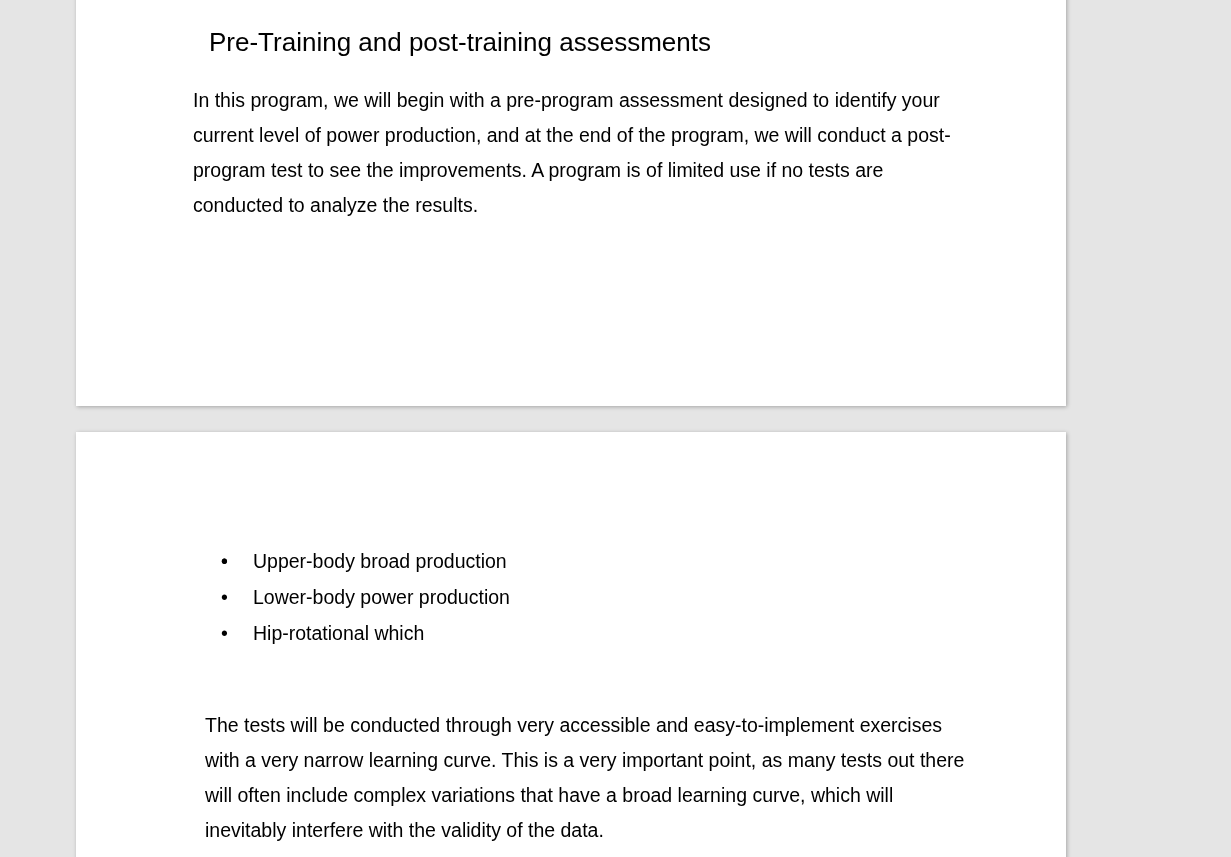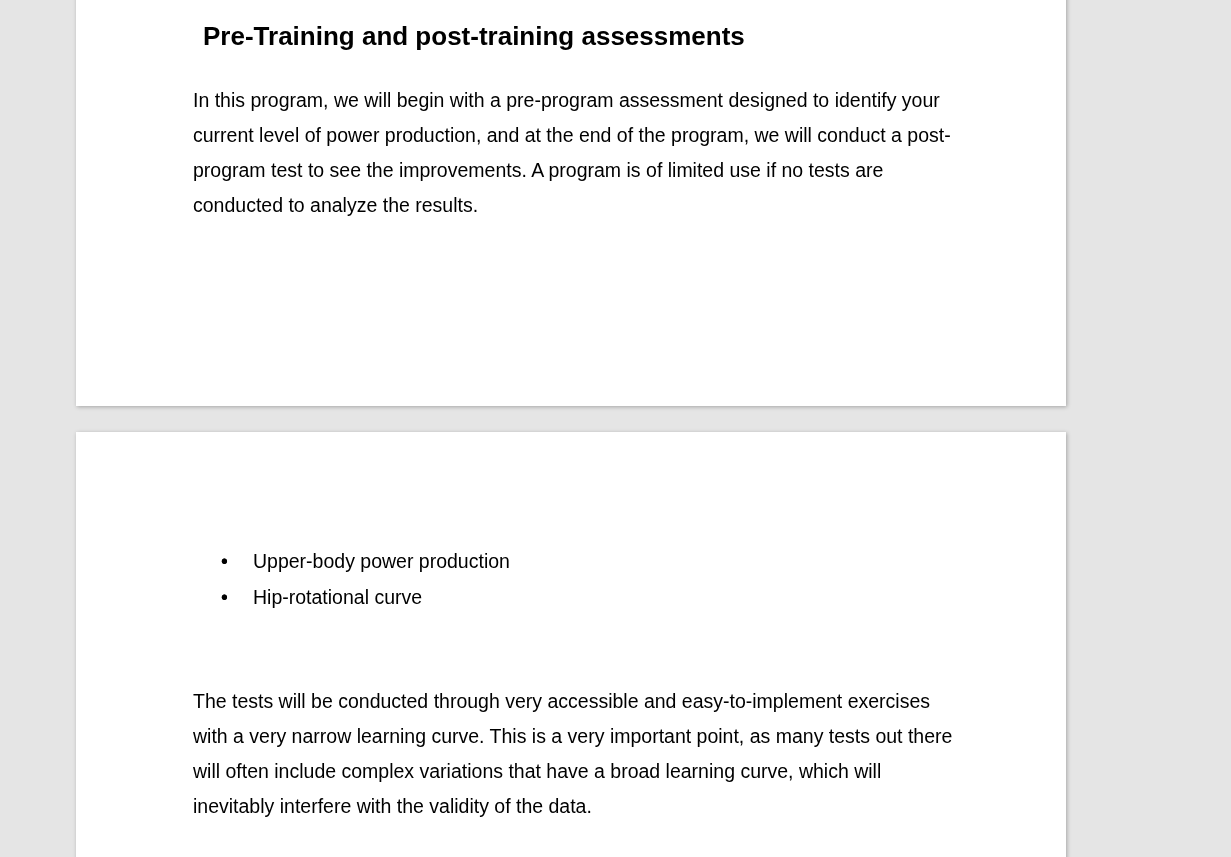--- a/index.html
+++ b/index.html
@@ -13,41 +13,41 @@
   .page {
     position: absolute;
     left: 76px; width: 990px;
     background: #fff;
     box-shadow: 1px 1px 4px rgba(0,0,0,0.28);
   }
   .page1 { top: -10px; height: 416px; }
   .page2 { top: 432px; height: 440px; }
   .content { position: absolute; left: 117px; width: 770px; }
   h1 {
-    margin: 10px; font-size: 26px; font-weight: bold;
+    margin: 16px; font-size: 26px; font-weight: normal;
     position: absolute; top: 21px; left: 117px; white-space: nowrap; text-align: right;
   }
   p { margin: 0; font-size: 19.5px; line-height: 35px; }
   .p1 { top: 83px; }
   .p2 { top: 240px; }
   ul { margin: 0; padding: 0; list-style: none; }
   .list { top: 111px; left: 145px; }
   .list li { font-size: 19.5px; line-height: 36px; position: relative; padding-left: 32px; white-space: nowrap; }
   .list li .bullet { position: absolute; left: 0; top: 0; }
-  .p3 { top: 252px; }
+  .p3 { top: 276px; margin-left: 12px; }
 </style>
 </head>
 <body>
 
 <div class="page page1">
   <h1>Pre-Training and post-training assessments</h1>
   <p class="content p1" style="top:93px;">In this program, we will begin with a pre-program assessment designed to identify your current level of power production, and at the end of the program, we will conduct a post-program test to see the improvements. A program is of limited use if no tests are conducted to analyze the results.</p>
 </div>
 
 <div class="page page2">
   <ul class="content list" style="position:absolute;">
     <li><span class="bullet">•</span></li>
-    <li><span class="bullet">•</span><span>Upper-body power production</span></li>
-    <li><span class="bullet">•</span></li>
-    <li><span class="bullet">•</span><span>Hip-rotational curve</span></li>
+    <li><span class="bullet">•</span><span>Upper-body broad production</span></li>
+    <li><span class="bullet">•</span><span>Lower-body power production</span></li>
+    <li><span class="bullet">•</span><span>Hip-rotational which</span></li>
   </ul>
   <p class="content p3">The tests will be conducted through very accessible and easy-to-implement exercises with a very narrow learning curve. This is a very important point, as many tests out there will often include complex variations that have a broad learning curve, which will inevitably interfere with the validity of the data.</p>
 </div>
 
 </body></html>

